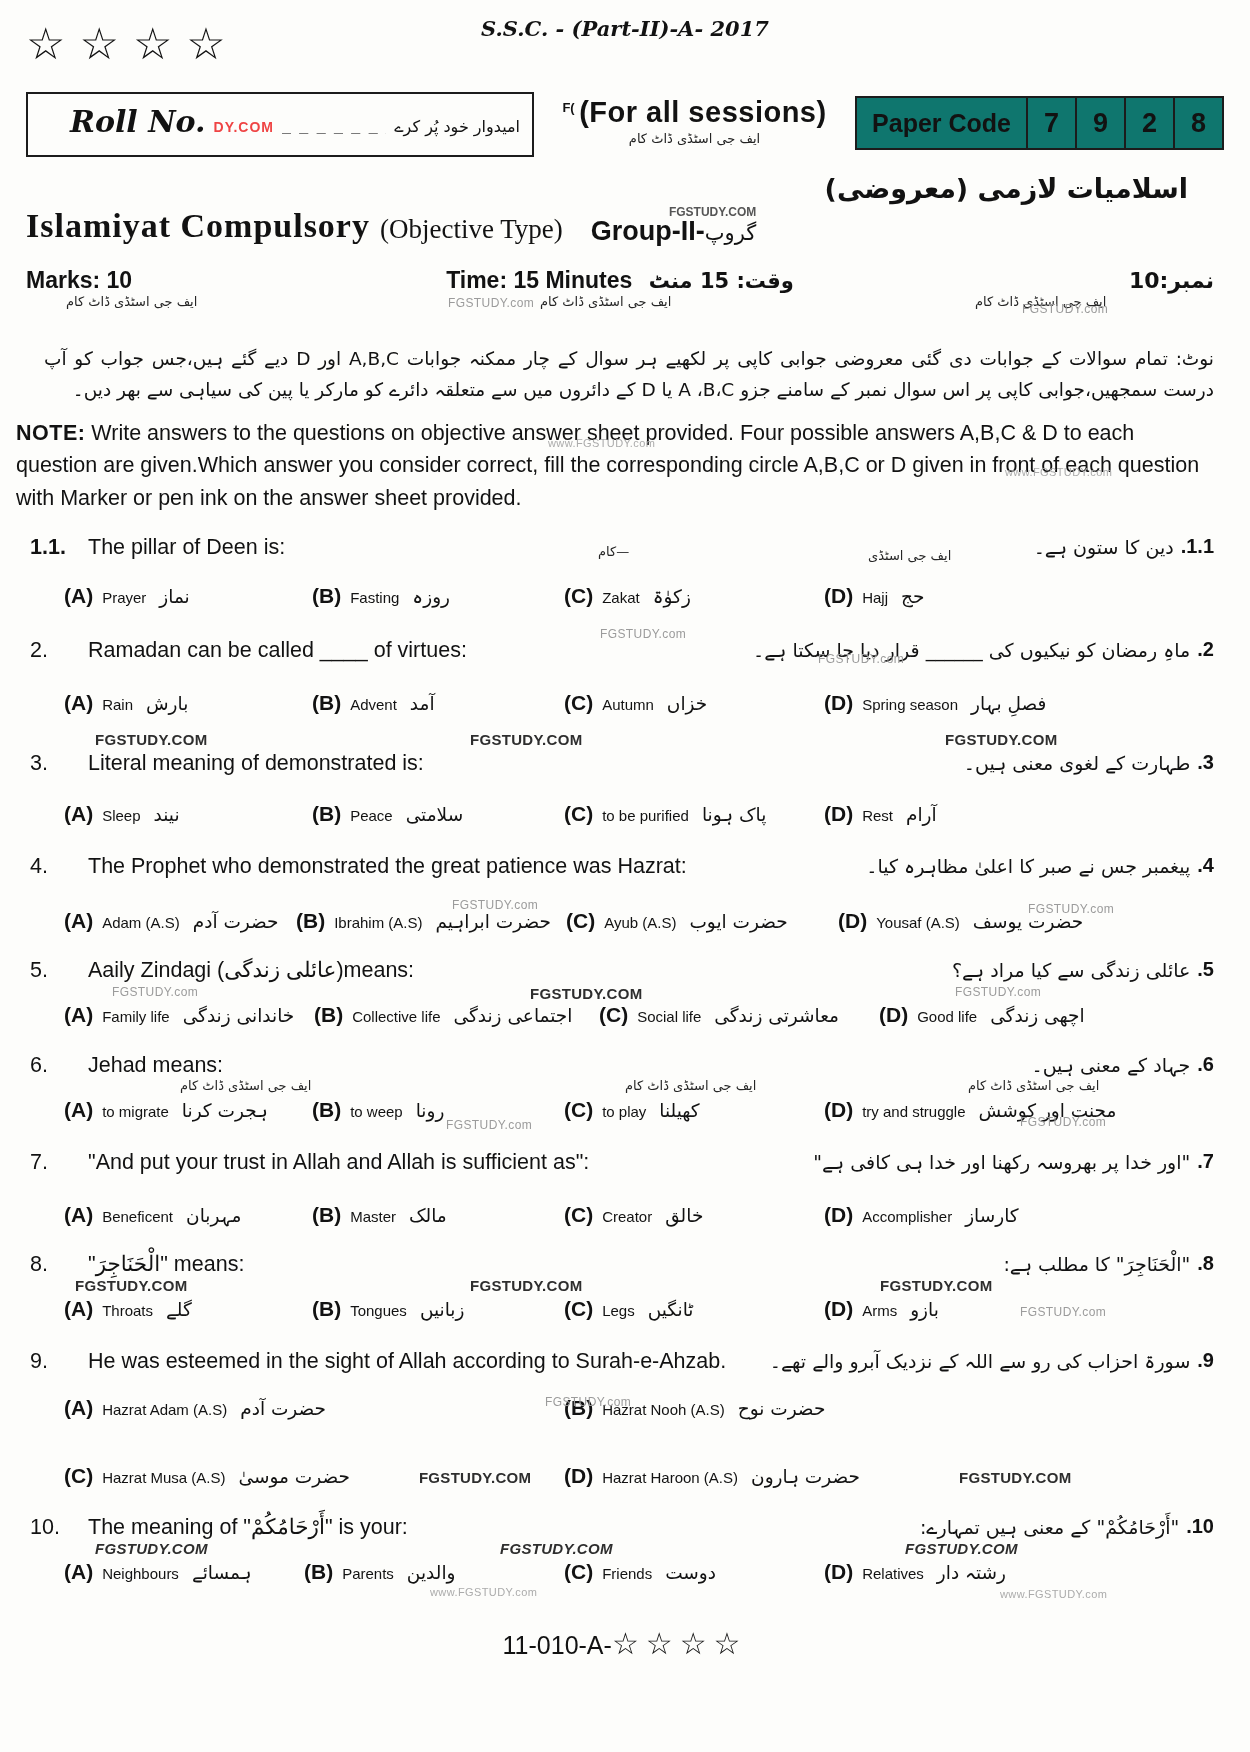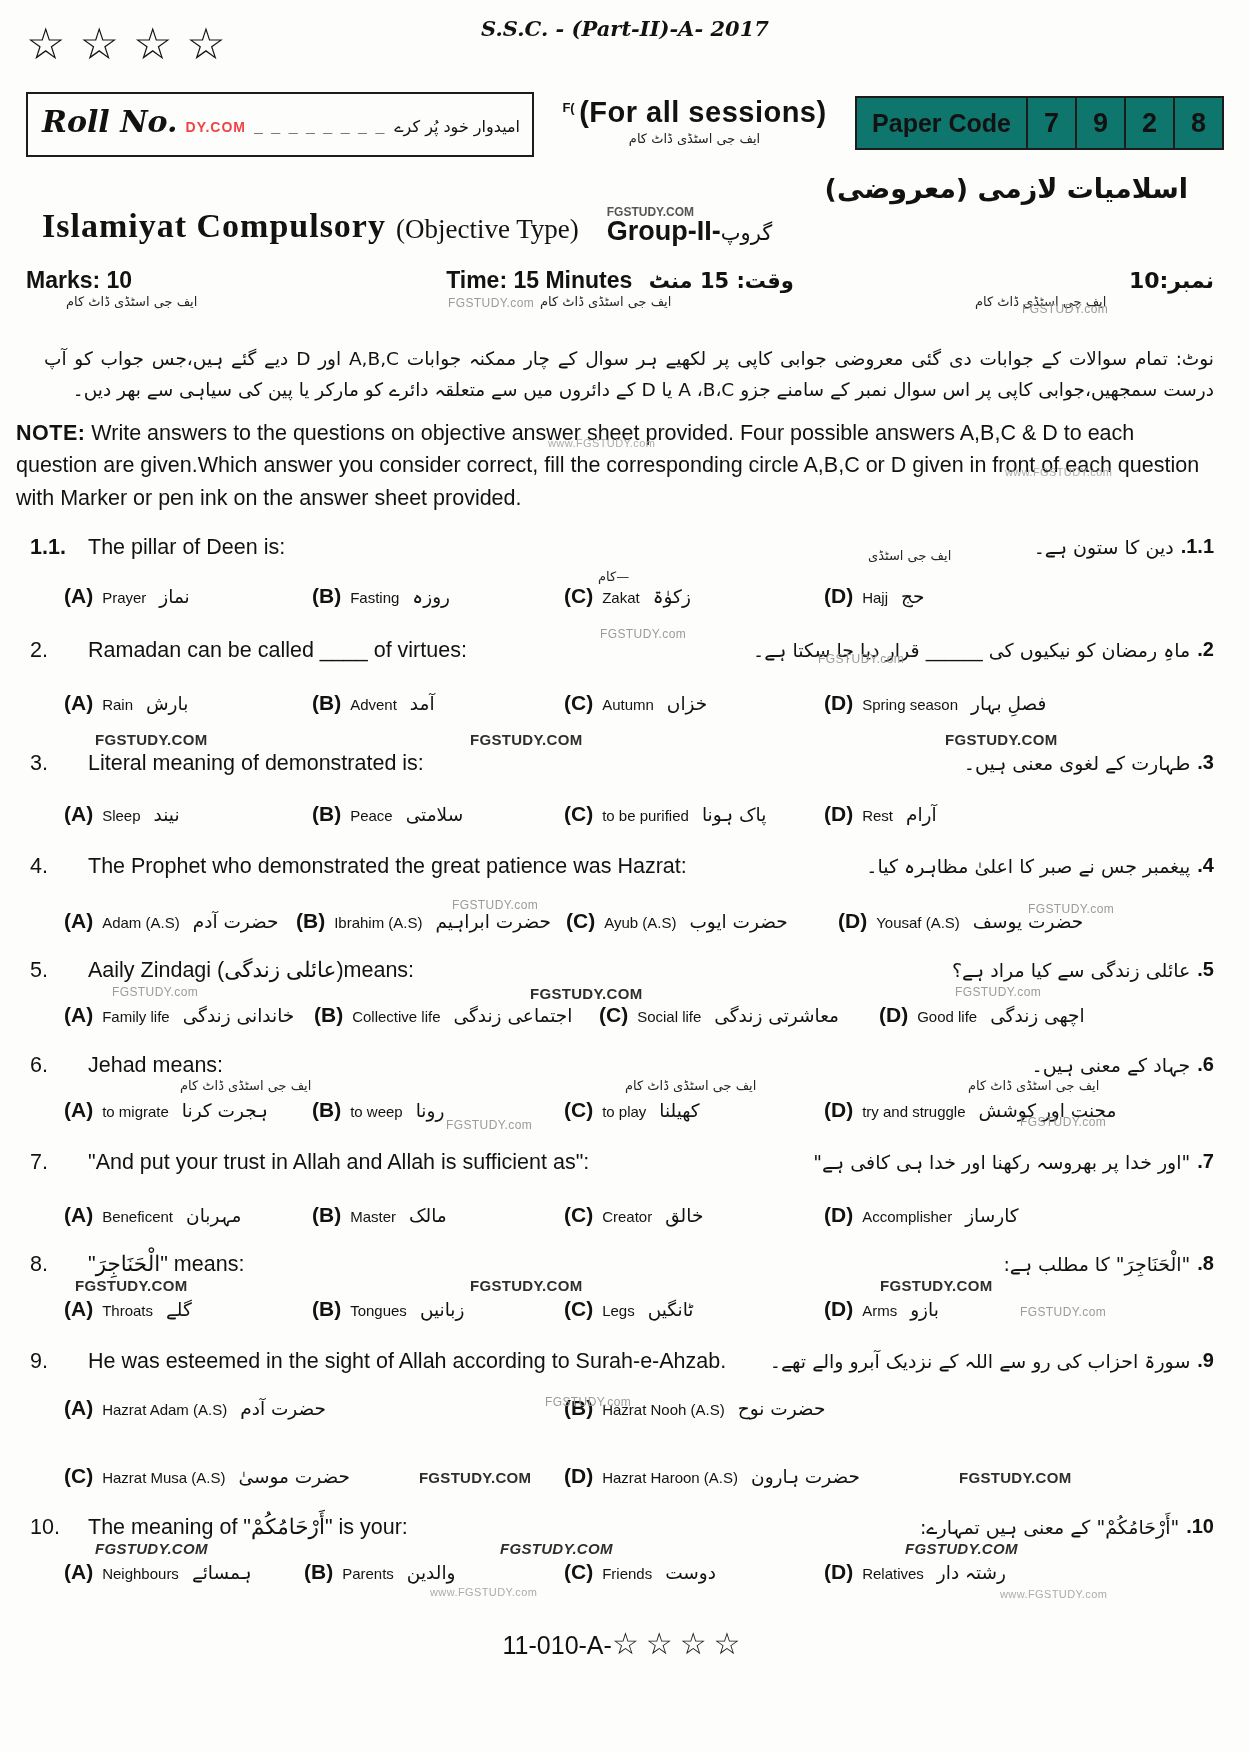--- a/index.html
+++ b/index.html
@@ -9,36 +9,36 @@
 
   
   .hdr-top{position:relative;height:92px;}
   .stars-tl{position:absolute;left:26px;top:18px;font-size:44px;letter-spacing:14px;color:#111;}
   .ssc{position:absolute;left:50%;top:16px;transform:translateX(-50%);
        font-family:"DejaVu Serif",serif;font-style:italic;font-weight:bold;font-size:21px;}
 
   .hdr-mid{display:flex;align-items:flex-start;padding:0 26px;}
   .roll-box{width:478px;border:2px solid #1c1c1c;padding:10px 12px 16px 14px;
             display:flex;align-items:baseline;gap:8px;}
-  .roll-label{font-family:"DejaVu Serif",serif;font-style:italic;font-weight:bold;font-size:30px;white-space:nowrap;}
+  .roll-label{font-family:"DejaVu Serif",serif;font-style:italic;font-weight:bold;font-size:30px;white-space:nowrap;margin-left:28px;}
   .roll-wm{font-size:14px;font-weight:bold;color:#ef4444;letter-spacing:1px;}
   .roll-dashes{flex:1;font-weight:bold;color:#333;letter-spacing:2px;white-space:nowrap;overflow:hidden;}
   .roll-urdu{font-size:16px;white-space:nowrap;}
   .sessions{flex:1;text-align:center;margin-top:4px;}
   .sessions-prefix{font-size:13px;font-weight:bold;vertical-align:10px;}
   .sessions-label{font-size:29px;font-weight:bold;letter-spacing:.5px;}
   .sessions-wm{font-size:13px;margin-top:2px;color:#222;}
   .pcode{display:flex;border:2px solid #1c1c1c;height:50px;margin-top:4px;background:#0f766e;}
   .pcode-label{display:flex;align-items:center;padding:0 15px;font-weight:bold;font-size:25px;border-right:2px solid #1c1c1c;}
   .pcode-cell{width:47px;display:flex;align-items:center;justify-content:center;
               font-size:27px;font-weight:bold;border-right:2px solid #1c1c1c;}
   .pcode-cell:last-child{border-right:none;}
 
   .subject-ur{text-align:right;padding-right:62px;font-size:27px;font-weight:bold;margin-top:16px;}
-  .title-row{display:flex;align-items:flex-end;padding-left:42px;margin-top:2px;}
+  .title-row{display:flex;align-items:flex-end;padding-left:26px;margin-top:2px;text-align:right;}
   .title-en{font-family:"Liberation Serif",serif;font-weight:bold;font-size:34px;letter-spacing:1px;}
   .title-type{font-family:"Liberation Serif",serif;font-size:27px;margin-left:10px;}
   .group-wrap{margin-left:28px;line-height:1;}
   .group-wm{font-size:12px;color:#555;font-weight:bold;}
   .group-line{font-size:27px;font-weight:bold;}
   .group-ur{font-size:21px;font-weight:normal;}
 
   .marks-row{display:flex;align-items:baseline;padding:0 36px 0 26px;margin-top:22px;}
   .marks{font-weight:bold;font-size:23px;width:300px;}
   .time-wrap{flex:1;text-align:center;white-space:nowrap;}
@@ -513,15 +513,15 @@
   <span class="wm-faint" style="left:818px;top:652px;">FGSTUDY.com</span>
   <span class="wm-faint" style="left:452px;top:898px;">FGSTUDY.com</span>
   <span class="wm-faint" style="left:1028px;top:902px;">FGSTUDY.com</span>
   <span class="wm-faint" style="left:446px;top:1118px;">FGSTUDY.com</span>
   <span class="wm-faint" style="left:1020px;top:1115px;">FGSTUDY.com</span>
   <span class="wm-faint" style="left:545px;top:1395px;">FGSTUDY.com</span>
   <span class="wm-faint" style="left:1020px;top:1305px;">FGSTUDY.com</span>
   <span class="wm-faint t" style="left:430px;top:1586px;">www.FGSTUDY.com</span>
   <span class="wm-faint t" style="left:1000px;top:1588px;">www.FGSTUDY.com</span>
   <span class="wm-u urdu" style="left:868px;top:548px;">ایف جی اسٹڈی</span>
-  <span class="wm-u urdu" style="left:598px;top:569px;">—کام</span>
+  <span class="wm-u urdu" style="left:598px;top:544px;">—کام</span>
 
 </div>
 
 </body></html>

